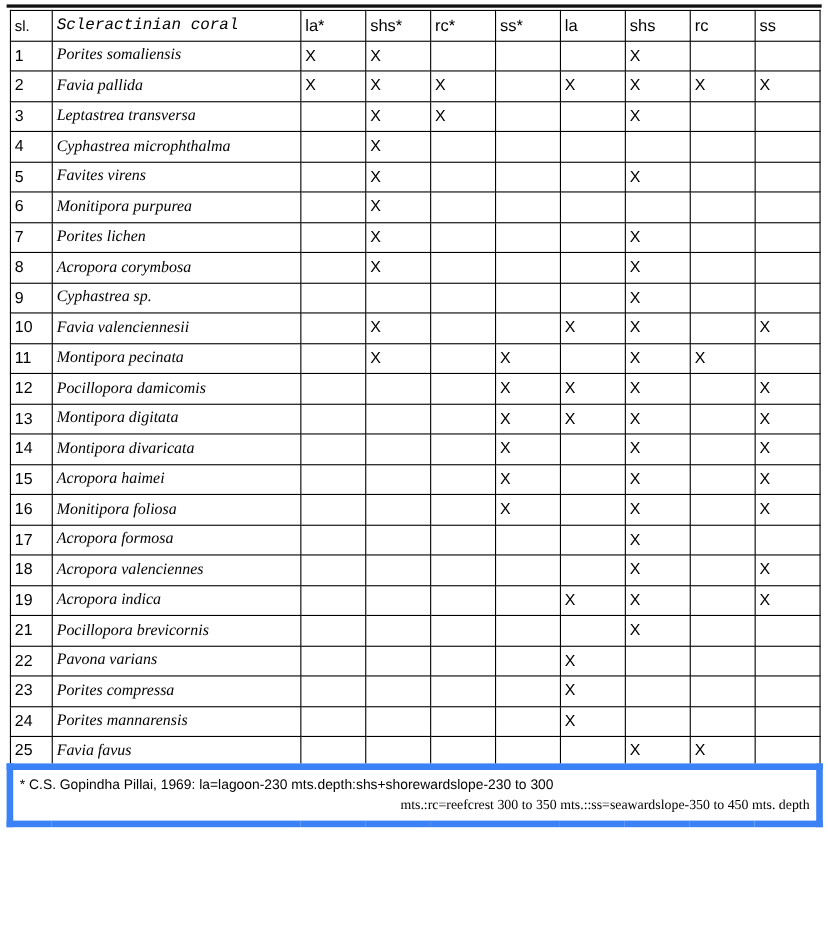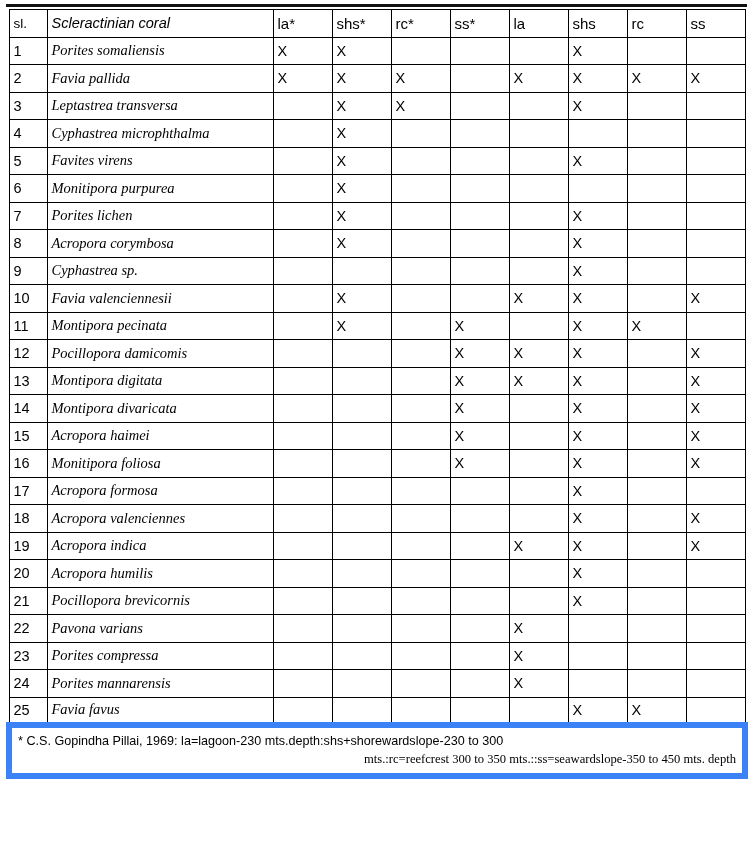--- a/index.html
+++ b/index.html
@@ -39,21 +39,21 @@
     padding: 0 4px;
     vertical-align: middle;
     font-weight: normal;
     box-sizing: border-box;
   }
   .col-sl { width: 38px; }
   .col-name { width: 226px; }
   .col-mark { width: 59px; }
   thead td {
     font-style: italic;
-    font-family: Liberation Sans, sans-serif;
+    font-family: Liberation Mono, monospace;
     font-size: 15px;
   }
   thead td.hdr-mark {
     font-style: normal;
     font-family: "Liberation Sans", sans-serif;
     font-size: 15px;
   }
   thead td.hdr-sl {
     font-style: normal;
     font-family: "Liberation Sans", sans-serif;
@@ -347,32 +347,20 @@
           <td class="mark"></td>
           <td class="mark"></td>
           <td class="mark"></td>
           <td class="mark"></td>
           <td class="mark">X</td>
           <td class="mark">X</td>
           <td class="mark"></td>
           <td class="mark">X</td>
         </tr>
         <tr>
-          <td class="sl">20</td>
-          <td class="name">Acropora humilis</td>
-          <td class="mark"></td>
-          <td class="mark"></td>
-          <td class="mark"></td>
-          <td class="mark"></td>
-          <td class="mark"></td>
-          <td class="mark">X</td>
-          <td class="mark"></td>
-          <td class="mark"></td>
-        </tr>
-        <tr>
           <td class="sl">21</td>
           <td class="name">Pocillopora brevicornis</td>
           <td class="mark"></td>
           <td class="mark"></td>
           <td class="mark"></td>
           <td class="mark"></td>
           <td class="mark"></td>
           <td class="mark">X</td>
           <td class="mark"></td>
           <td class="mark"></td>

